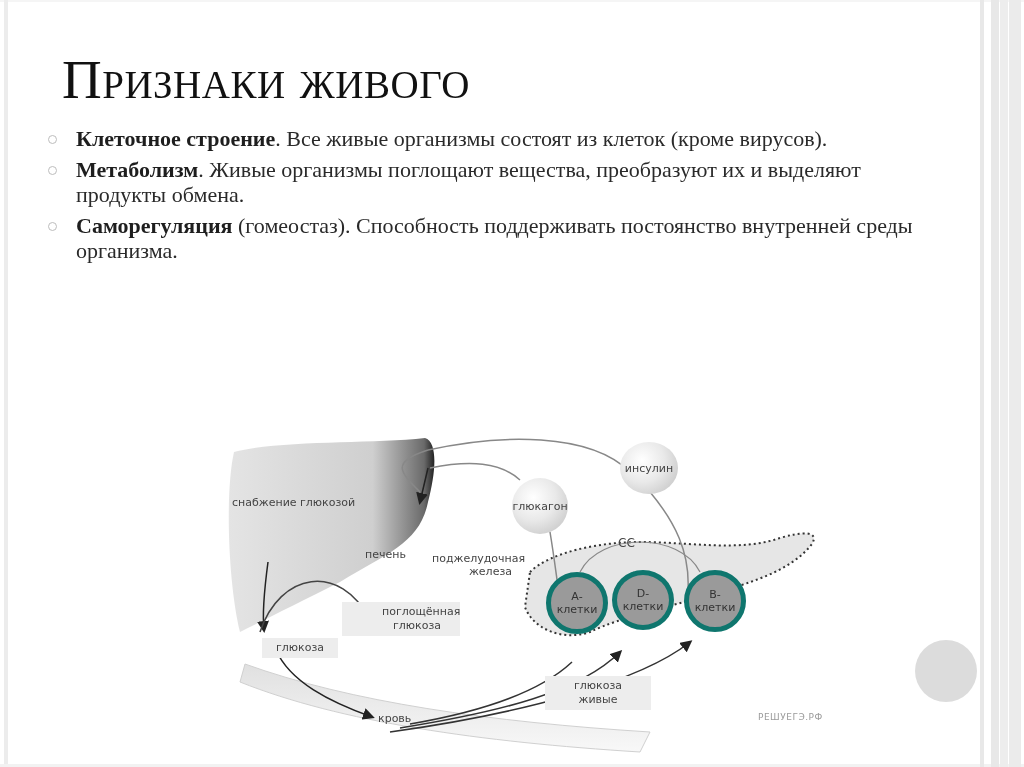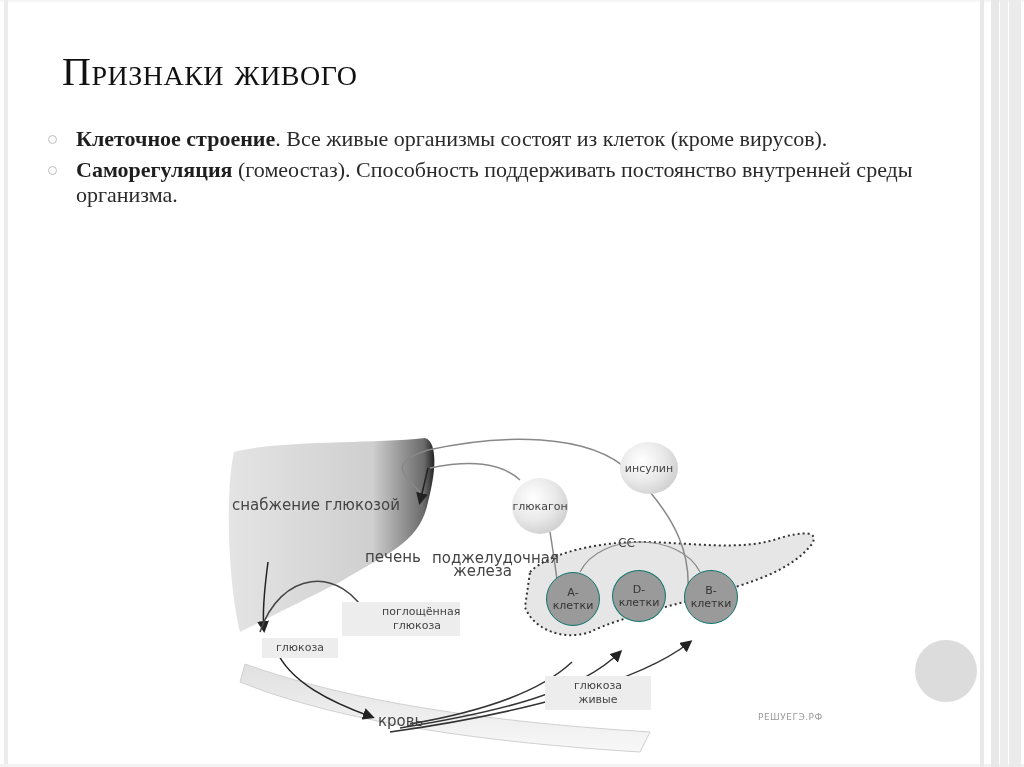--- a/index.html
+++ b/index.html
@@ -5,38 +5,38 @@
   html, body { margin:0; padding:0; }
   body { width:1024px; height:767px; background:#ffffff; position:relative; overflow:hidden;
          font-family:"Liberation Serif", "DejaVu Serif", serif; color:#222; }
   .slide { position:absolute; left:0; top:0; width:1024px; height:767px; background:#fff; }
   .left-rule { position:absolute; left:4px; top:0; width:4px; height:767px; background:#ececec; }
   .right-stripes { position:absolute; right:0; top:0; width:44px; height:767px; }
   .right-stripes .s { position:absolute; top:0; height:767px; background:#e8e8e8; }
   .bottom-rule { position:absolute; left:0; bottom:0; width:1024px; height:3px; background:#f2f2f2; }
   .top-rule { position:absolute; left:0; top:0; width:1024px; height:2px; background:#f5f5f5; }
 
-  .title { position:absolute; left:62px; top:52px; font-size:40px; font-weight:normal; color:#111;
+  .title { position:absolute; left:62px; top:52px; font-size:55px; font-weight:normal; color:#111;
            font-variant:small-caps; letter-spacing:0.5px; line-height:1; margin:0; }
 
   .bullets { position:absolute; left:48px; top:126px; width:880px; margin:0; padding:0; list-style:none; }
   .bullet { position:relative; padding-left:28px; font-size:22px; line-height:25px; margin-bottom:6px; color:#2a2a2a; }
   .bullet .marker { position:absolute; left:0; top:9px; width:7px; height:7px; border:1.5px solid #bdbdbd; border-radius:50%; }
   .bullet b { color:#1e1e1e;text-align:center; }
 
   .diagram { position:absolute; left:220px; top:432px; width:620px; height:330px; }
-  .diagram .lbl { position:absolute; font-family:"DejaVu Sans", sans-serif; font-size:15px; color:#444; white-space:nowrap; }
+  .diagram .lbl { position:absolute; font-family:"DejaVu Sans", sans-serif; font-size:11px; color:#444; white-space:nowrap; }
   .diagram .box { position:absolute; background:#ededed; font-family:"DejaVu Sans", sans-serif; font-size:11px; color:#444;
                   padding:3px 8px; line-height:14px; text-align:center; }
   .diagram .ball { position:absolute; border-radius:50%; display:flex; align-items:center; justify-content:center;
                    font-family:"DejaVu Sans", sans-serif; font-size:11px; color:#444; text-align:center;
                    background: radial-gradient(circle at 38% 35%, #ffffff 0%, #e9e9e9 45%, #bdbdbd 100%); }
   .diagram .cell { position:absolute; border-radius:50%; display:flex; align-items:center; justify-content:center;
                    font-family:"DejaVu Sans", sans-serif; font-size:11px; color:#333; text-align:center; line-height:13px;
-                   background:#9a9a9a; border:1px solid #0f766e; }
+                   background:#9a9a9a; border:5px solid #0f766e; }
   .watermark { position:absolute; font-family:"DejaVu Sans", sans-serif; font-size:9px; color:#9a9a9a; letter-spacing:0.5px; }
 
   .deco-circle { position:absolute; left:915px; top:640px; width:62px; height:62px; border-radius:50%; background:#dcdcdc; }
 </style>
 </head>
 <body>
 
 <div class="slide">
   <div class="top-rule"></div>
   <div class="left-rule"></div>
@@ -47,20 +47,24 @@
     <div class="s" style="left:20px;width:8px;background:#ededed;"></div>
     <div class="s" style="left:29px;width:12px;background:#ebebeb;"></div>
   </div>
 
   <h1 class="title">Признаки живого</h1>
 
   <ul class="bullets">
     <li class="bullet">
       <span class="marker"></span>
       <b>Клеточное строение</b><span>. Все живые организмы состоят из клеток (кроме вирусов).</span>
+    </li>
+    <li class="bullet">
+      <span class="marker"></span>
+      <b>Метаболизм</b><span>. Живые организмы поглощают вещества, преобразуют их и выделяют продукты обмена.</span>
     </li>
     <li class="bullet">
       <span class="marker"></span>
       <b>Саморегуляция</b><span> (гомеостаз). Способность поддерживать постоянство внутренней среды организма.</span>
     </li>
   </ul>
 
   <div class="diagram">
     <svg width="620" height="330" viewBox="0 0 620 330" style="position:absolute;left:0;top:0;">
       <defs>

